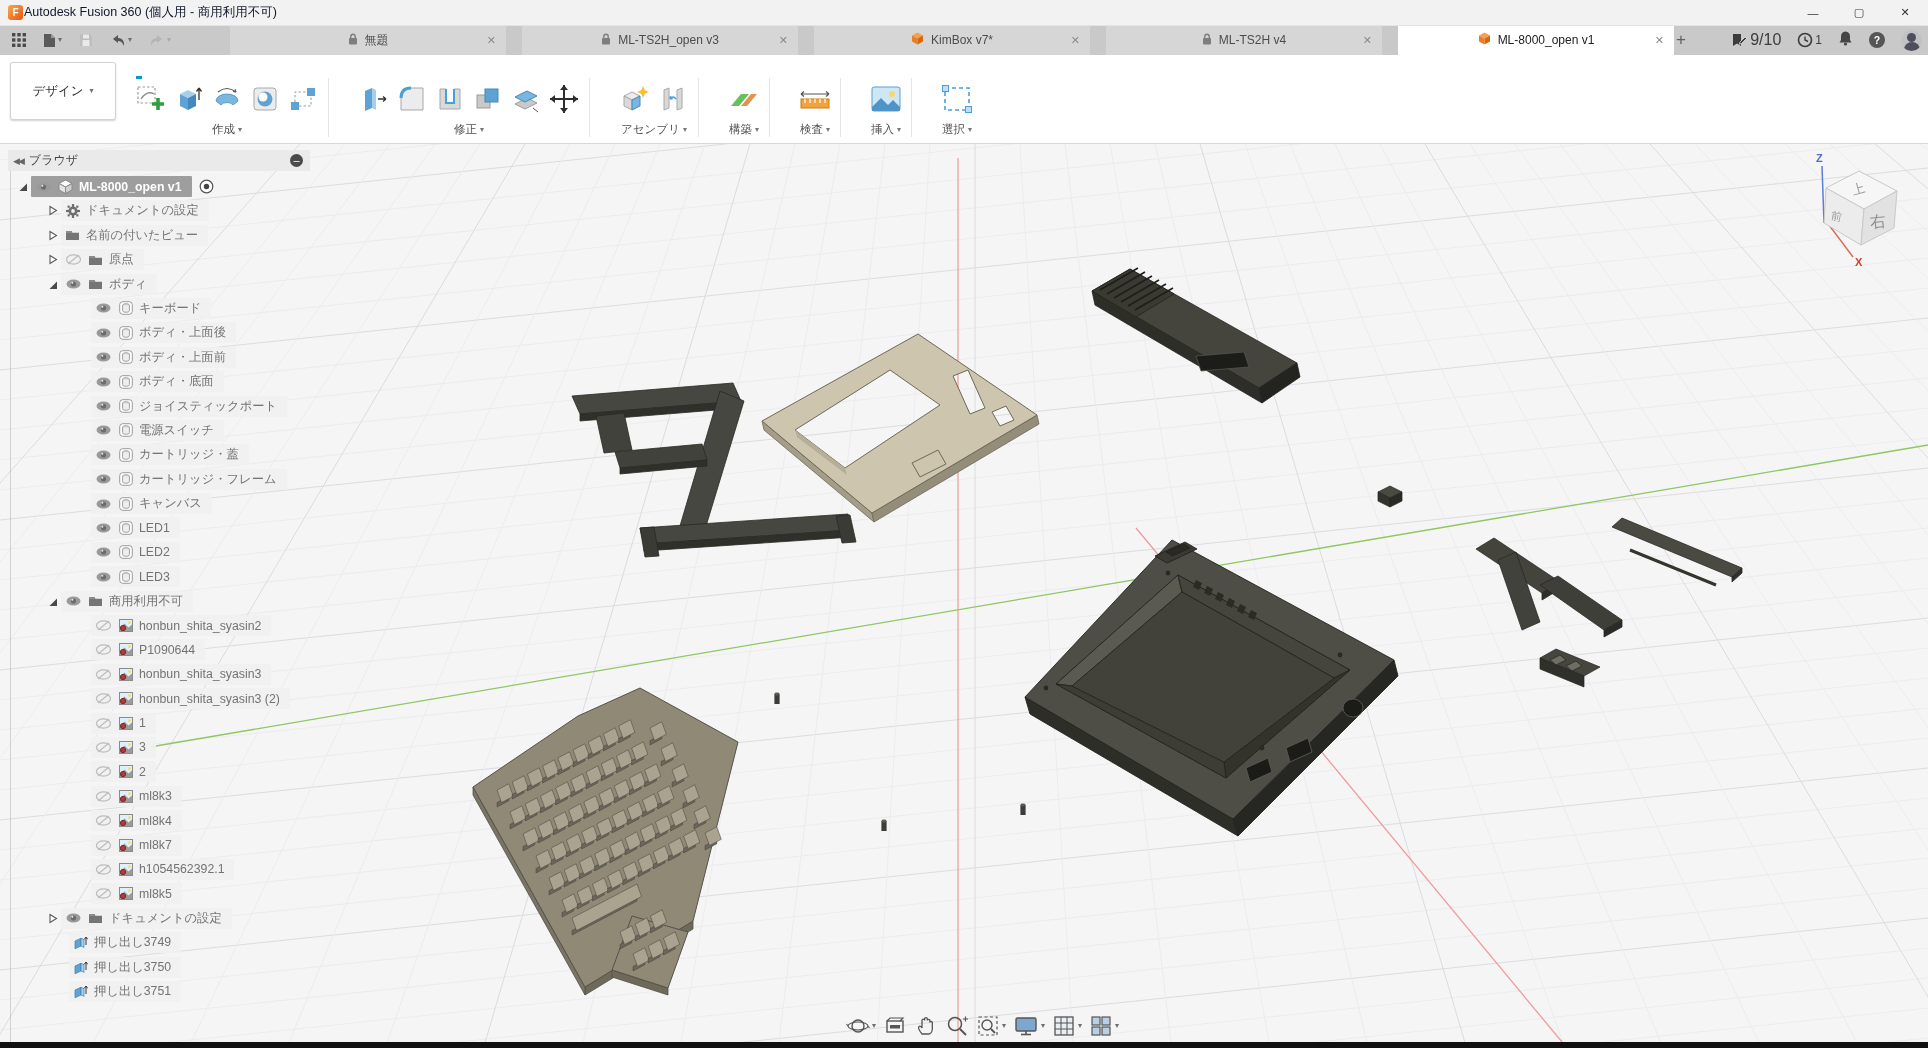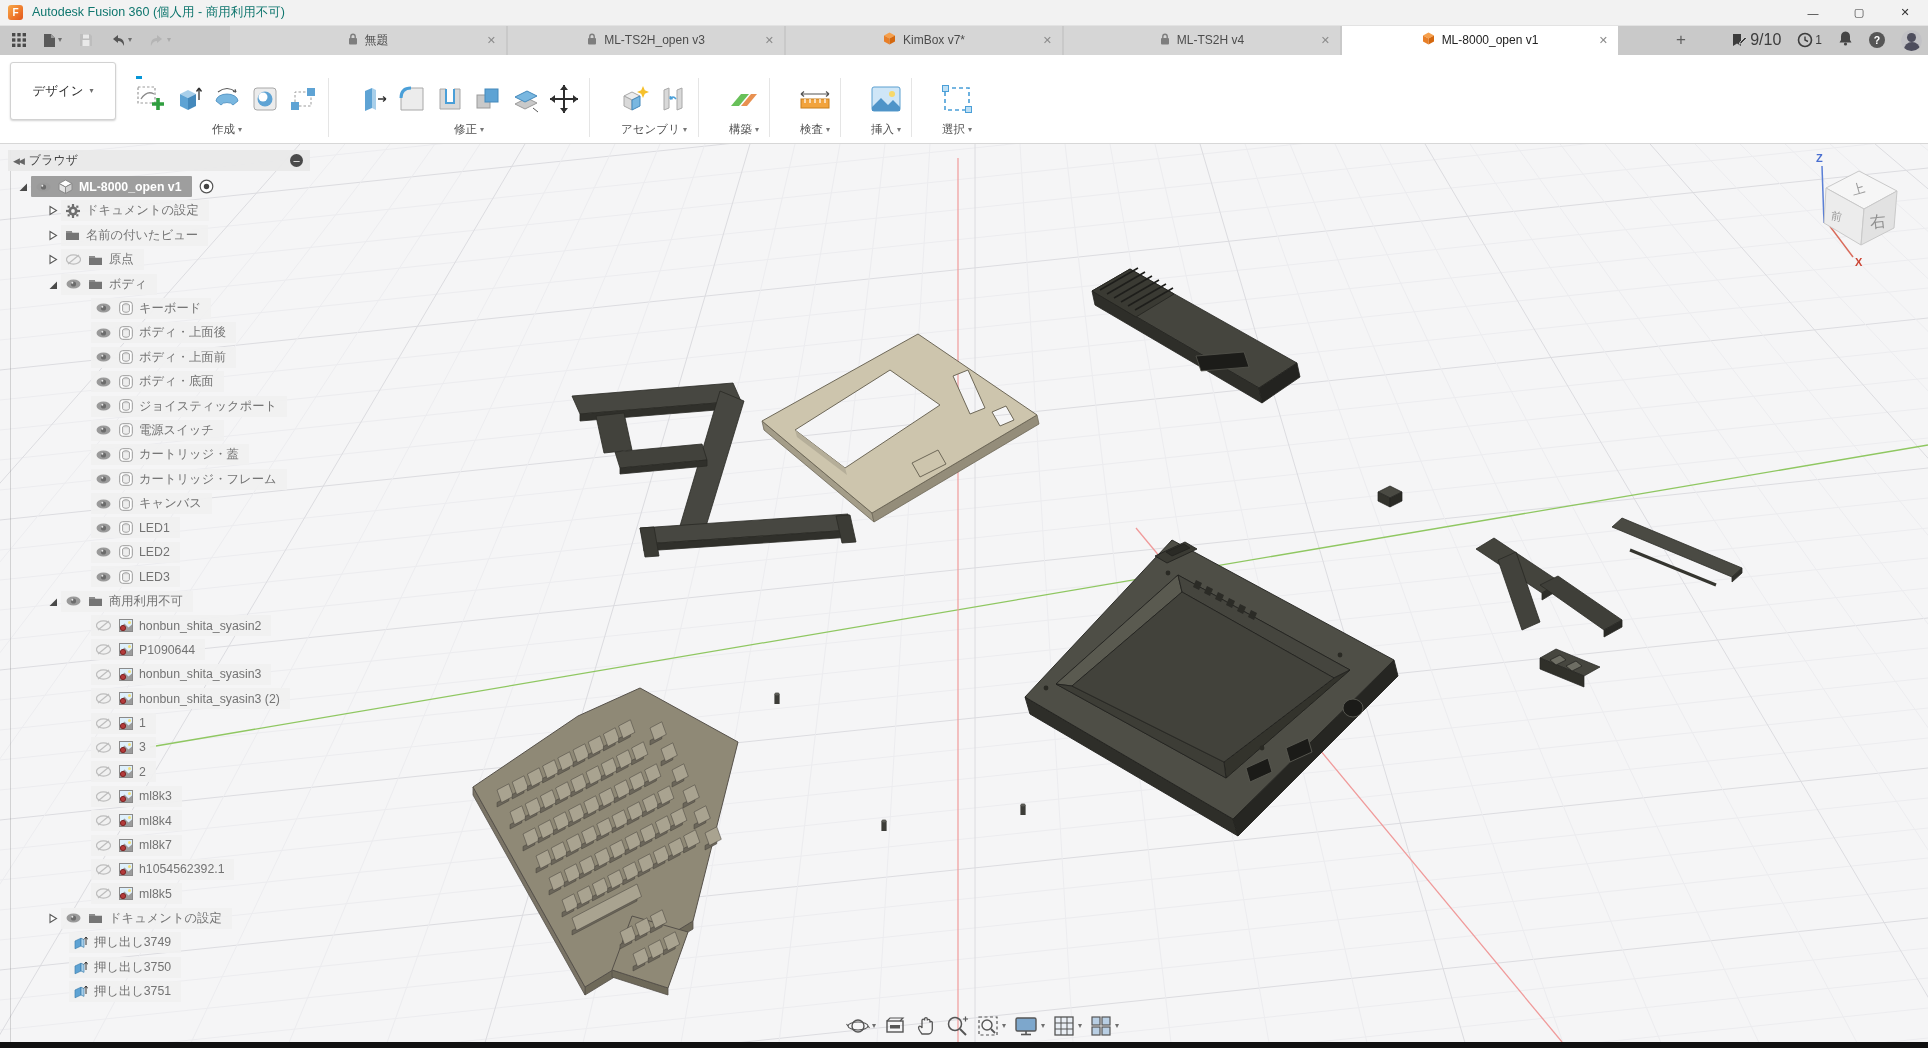--- a/index.html
+++ b/index.html
@@ -6,32 +6,32 @@
   body{width:1928px;height:1048px;overflow:hidden;background:#f5f5f6;
        font-family:"Liberation Sans","DejaVu Sans",sans-serif;-webkit-user-select:none;user-select:none;}
   #app{position:relative;width:1928px;height:1048px;}
 
   
   .titlebar{position:absolute;left:0;top:0;width:100%;height:25px;background:#f2f2f2;
             border-bottom:1px solid #e3e3e3;display:flex;align-items:center;z-index:50;}
   .fusion-logo{width:15px;height:15px;margin-left:8px;border-radius:3px;
                background:linear-gradient(135deg,#f7a94b 0%,#ef7b2d 55%,#e2571d 100%);
                display:flex;align-items:center;justify-content:center;color:#fff;font-size:10px;font-weight:bold;}
-  .title-text{margin-left:9px;font-size:12.5px;color:#0f766e;}
+  .title-text{margin-left:1px;font-size:12.5px;color:#0f172a;}
   .win-controls{margin-left:auto;display:flex;height:25px;}
   .win-btn{width:46px;height:25px;display:flex;align-items:center;justify-content:center;
            font-size:11px;color:#333;}
 
   
   .tabbar{position:absolute;left:0;top:25px;width:100%;height:30px;background:#c9c9c9;z-index:49;}
   .quickbar{position:absolute;left:0;top:0;height:30px;display:flex;align-items:center;gap:17px;padding-left:12px;}
   .qicon{display:flex;align-items:center;gap:2px;}
   .caret{font-size:8px;color:#6f6f6f;line-height:1;}
   .caret.dis{color:#aaa;}
-  .doc-tabs{position:absolute;left:230px;top:0;height:38px;display:flex;gap:2px;}
+  .doc-tabs{position:absolute;left:230px;top:0;height:38px;display:flex;gap:16px;}
   .tab{width:276px;height:30px;background:#d6d6d6;display:flex;align-items:center;justify-content:center;
        gap:7px;font-size:12px;color:#4c4c4c;position:relative;}
   .tab.active{background:#ffffff;color:#222;}
   .tab .tclose{position:absolute;right:10px;color:#8b8b8b;font-size:11px;}
   .tab .ticn{display:none;}
   .tab.icon-lock .i-lock{display:block;}
   .tab.icon-cube .i-cube{display:block;}
   .tab-plus{position:absolute;left:1668px;top:0;height:30px;width:26px;display:flex;align-items:center;
             justify-content:center;color:#5f5f5f;font-size:17px;}
   .right-icons{position:absolute;right:6px;top:0;height:30px;display:flex;align-items:center;gap:16px;}

